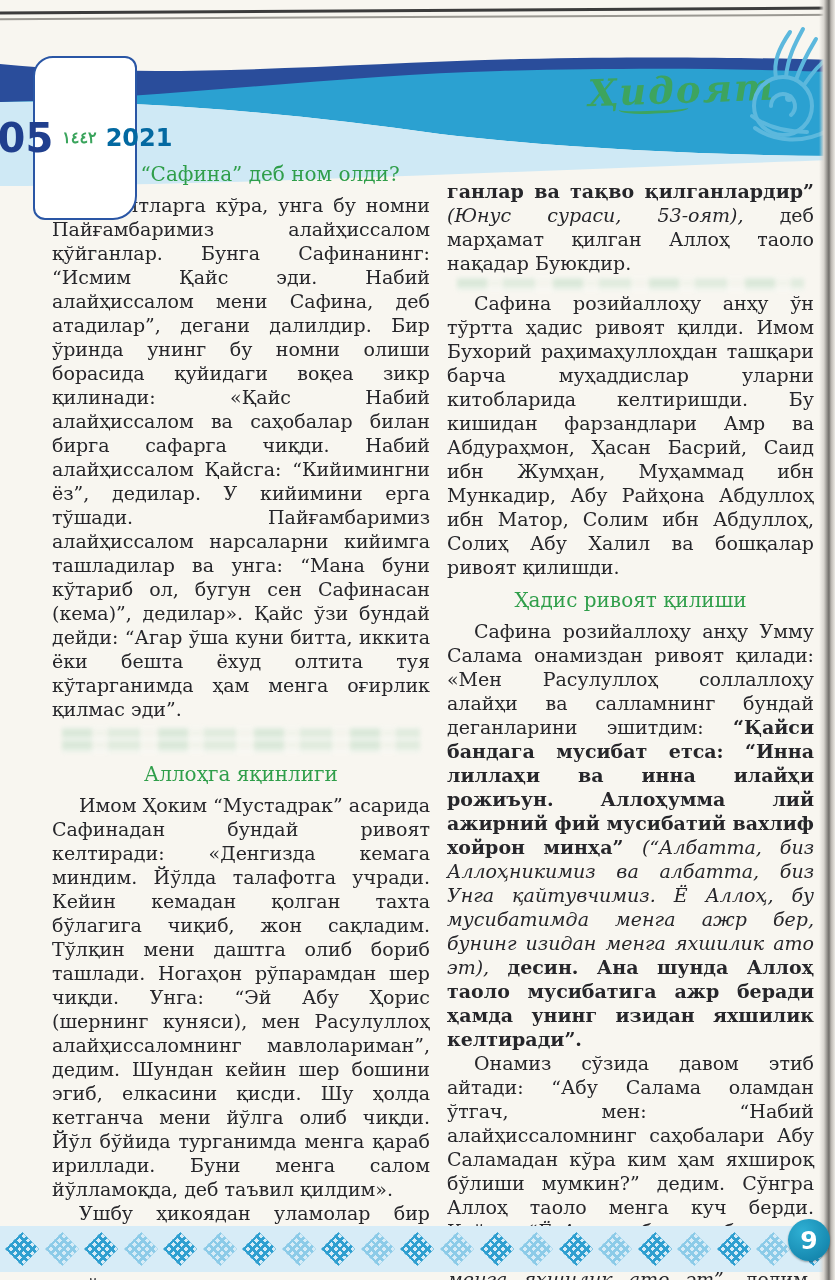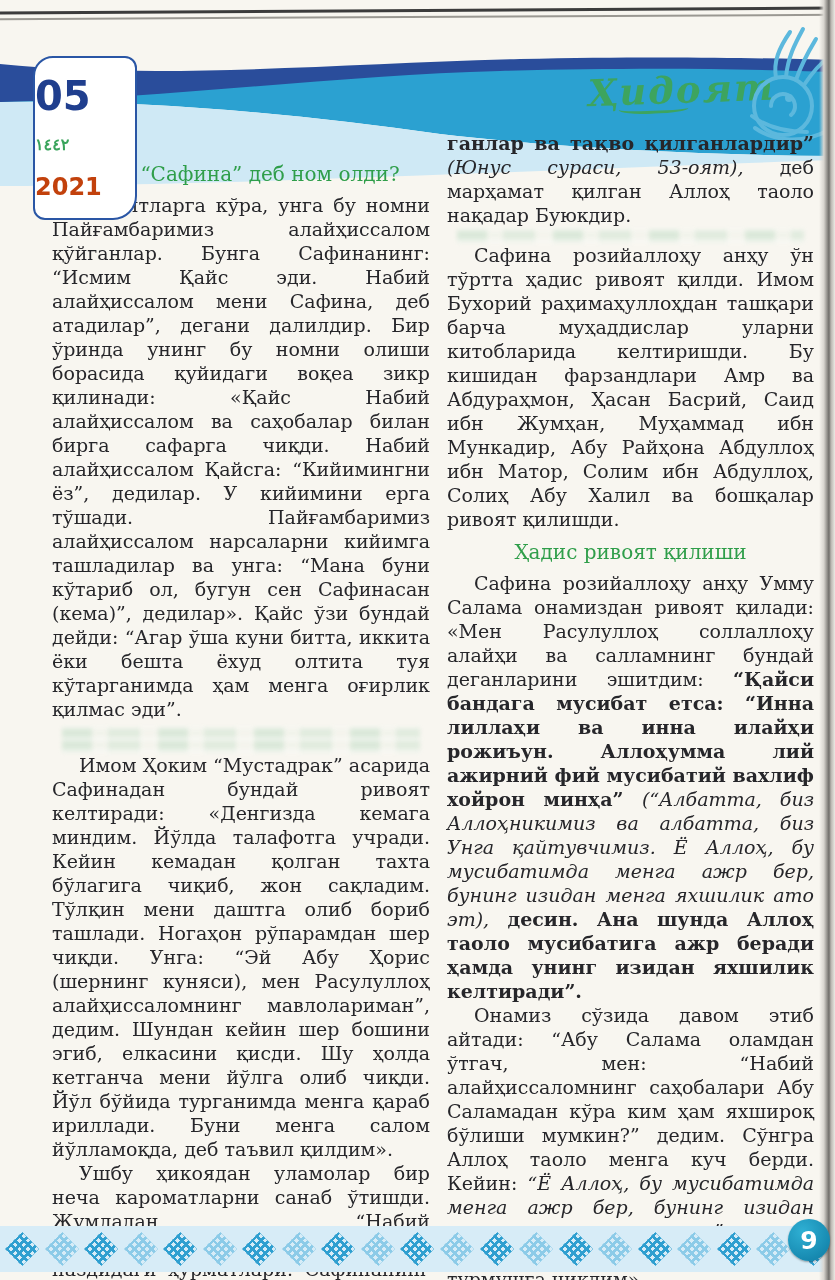--- a/index.html
+++ b/index.html
@@ -19,33 +19,33 @@
   .wave{position:absolute;left:0;top:56px;width:835px;height:135px;}
   .magazine-title{position:absolute;left:588px;top:68px;width:180px;text-align:center;
                   font-size:37px;font-weight:bold;font-style:italic;color:#3da45f;
                   transform:rotate(-2deg);letter-spacing:2px;}
   .magazine-title::after{content:"";position:absolute;left:30px;bottom:-1px;width:70px;height:7px;
                   border-bottom:3px solid #3da45f;border-radius:50%;}
   .emblem{position:absolute;right:0px;top:18px;width:92px;height:150px;}
 
   .date-box{position:absolute;left:33px;top:56px;width:100px;height:160px;background:#ffffff;
             border:2.5px solid #2a56a5;border-radius:20px 12px 24px 12px;z-index:5;
-            display:flex;flex-direction:column;align-items:flex-start;justify-content:center;gap:20px;}
+            display:flex;flex-direction:row;align-items:center;justify-content:center;gap:9px;}
   .issue-num{font-family:"DejaVu Sans", sans-serif;font-size:40px;font-weight:bold;color:#203f8e;line-height:40px;}
   .hijri{font-family:Liberation Serif, serif;font-size:16px;font-weight:bold;color:#3aa45c;line-height:18px;}
-  .year{font-family:"DejaVu Sans", sans-serif;font-size:24px;font-weight:bold;color:#c2410c;line-height:26px;}
+  .year{font-family:"DejaVu Sans", sans-serif;font-size:24px;font-weight:bold;color:#0369a1;line-height:26px;}
 
   
   .col{position:absolute;font-size:19px;line-height:24px;}
   .col-left{left:52px;top:150px;width:378px;}
   .col-right{left:447px;top:131px;width:367px;}
 
   .blk{margin:0;}
   .para{text-align:justify;text-indent:27px;}
-  .para.no-indent{text-indent:0;}
+  .para.no-indent{text-indent:0;margin-top:48px;}
   .heading{text-align:center;font-weight:bold;font-style:italic;color:#2f9e4a;
            font-size:20px;margin:9px 0 7px;}
   .col-left .heading:first-child{margin-top:12px;}
   .r-n{font-weight:normal;font-style:normal;}
   .r-b{font-weight:bold;}
   .r-i{font-style:italic;}
   .r-bi{font-weight:bold;}
   .bleed{height:26px;margin:6px 10px 0;opacity:.65;filter:blur(2px);
          background:
            repeating-linear-gradient(0deg, rgba(255,255,255,.55) 0 4px, rgba(255,255,255,0) 4px 12px),
@@ -100,20 +100,21 @@
       <div class="issue-num">05</div>
       <div class="hijri">١٤٤٢</div>
       <div class="year">2021</div>
     </div>
   </div>
 
   <div class="col col-left">
       <div class="blk heading"><span class="r-n">Нега “Сафина” деб ном олди?</span></div>
       <div class="blk para"><span class="r-n">Ривоятларга кўра, унга бу номни Пайғамбаримиз алайҳиссалом қўйганлар. Бунга Сафинанинг: “Исмим Қайс эди. Набий алайҳиссалом мени Сафина, деб атадилар”, дегани далилдир. Бир ўринда унинг бу номни олиши борасида қуйидаги воқеа зикр қилинади: «Қайс Набий алайҳиссалом ва саҳобалар билан бирга сафарга чиқди. Набий алайҳиссалом Қайсга: “Кийимингни ёз”, дедилар. У кийимини ерга тўшади. Пайғамбаримиз алайҳиссалом нарсаларни кийимга ташладилар ва унга: “Мана буни кўтариб ол, бугун сен Сафинасан (кема)”, дедилар». Қайс ўзи бундай дейди: “Агар ўша куни битта, иккита ёки бешта ёхуд олтита туя кўтарганимда ҳам менга оғирлик қилмас эди”.</span></div>
       <div class="blk bleed"></div>
+      <div class="blk heading"><span class="r-n">Аллоҳга яқинлиги</span></div>
       <div class="blk para"><span class="r-n">Имом Ҳоким “Мустадрак” асарида Сафинадан бундай ривоят келтиради: «Денгизда кемага миндим. Йўлда талафотга учради. Кейин кемадан қолган тахта бўлагига чиқиб, жон сақладим. Тўлқин мени даштга олиб бориб ташлади. Ногаҳон рўпарамдан шер чиқди. Унга: “Эй Абу Ҳорис (шернинг куняси), мен Расулуллоҳ алайҳиссаломнинг мавлолариман”, дедим. Шундан кейин шер бошини эгиб, елкасини қисди. Шу ҳолда кетганча мени йўлга олиб чиқди. Йўл бўйида турганимда менга қараб ириллади. Буни менга салом йўлламоқда, деб таъвил қилдим».</span></div>
       <div class="blk para"><span class="r-n">Ушбу ҳикоядан уламолар бир неча кароматларни санаб ўтишди. Жумладан, “Набий алайҳиссаломнинг жонзотлар наздидаги ҳурматлари. Сафинанинг Набий алайҳиссаломнинг мавлолари эканини эшитиши биланоқ йиртқич бошини эгиб олганидан билсак бўлади. Кейин Аллоҳ таоло Сафина йўлни топиб олиши учун шерга буюрди.</span></div>
     </div>
   <div class="col col-right">
       <div class="blk para no-indent"><span class="r-b">ганлар ва тақво қилганлардир” </span><span class="r-i">(Юнус сураси, 53-оят),</span><span class="r-n"> деб марҳамат қилган Аллоҳ таоло нақадар Буюкдир.</span></div>
       <div class="blk bleed small"></div>
       <div class="blk para"><span class="r-n">Сафина розийаллоҳу анҳу ўн тўртта ҳадис ривоят қилди. Имом Бухорий раҳимаҳуллоҳдан ташқари барча муҳаддислар уларни китобларида келтиришди. Бу кишидан фарзандлари Амр ва Абдураҳмон, Ҳасан Басрий, Саид ибн Жумҳан, Муҳаммад ибн Мункадир, Абу Райҳона Абдуллоҳ ибн Матор, Солим ибн Абдуллоҳ, Солиҳ Абу Халил ва бошқалар ривоят қилишди.</span></div>
       <div class="blk heading"><span class="r-n">Ҳадис ривоят қилиши</span></div>
       <div class="blk para"><span class="r-n">Сафина розийаллоҳу анҳу Умму Салама онамиздан ривоят қилади: «Мен Расулуллоҳ соллаллоҳу алайҳи ва салламнинг бундай деганларини эшитдим: </span><span class="r-bi">“Қайси бандага мусибат етса: “Инна лиллаҳи ва инна илайҳи рожиъун. Аллоҳумма лий ажирний фий мусибатий вахлиф хойрон минҳа” </span><span class="r-i">(“Албатта, биз Аллоҳникимиз ва албатта, биз Унга қайтувчимиз. Ё Аллоҳ, бу мусибатимда менга ажр бер, бунинг изидан менга яхшилик ато эт),</span><span class="r-bi"> десин. Ана шунда Аллоҳ таоло мусибатига ажр беради ҳамда унинг изидан яхшилик келтиради”.</span></div>
       <div class="blk para"><span class="r-n">Онамиз сўзида давом этиб айтади: “Абу Салама оламдан ўтгач, мен: “Набий алайҳиссаломнинг саҳобалари Абу Саламадан кўра ким ҳам яхшироқ бўлиши мумкин?” дедим. Сўнгра Аллоҳ таоло менга куч берди. Кейин: </span><span class="r-i">“Ё Аллоҳ, бу мусибатимда менга ажр бер, бунинг изидан менга яхшилик ато эт”</span><span class="r-n">, дедим. Кейин Набий алайҳиссаломга турмушга чиқдим».</span></div>

